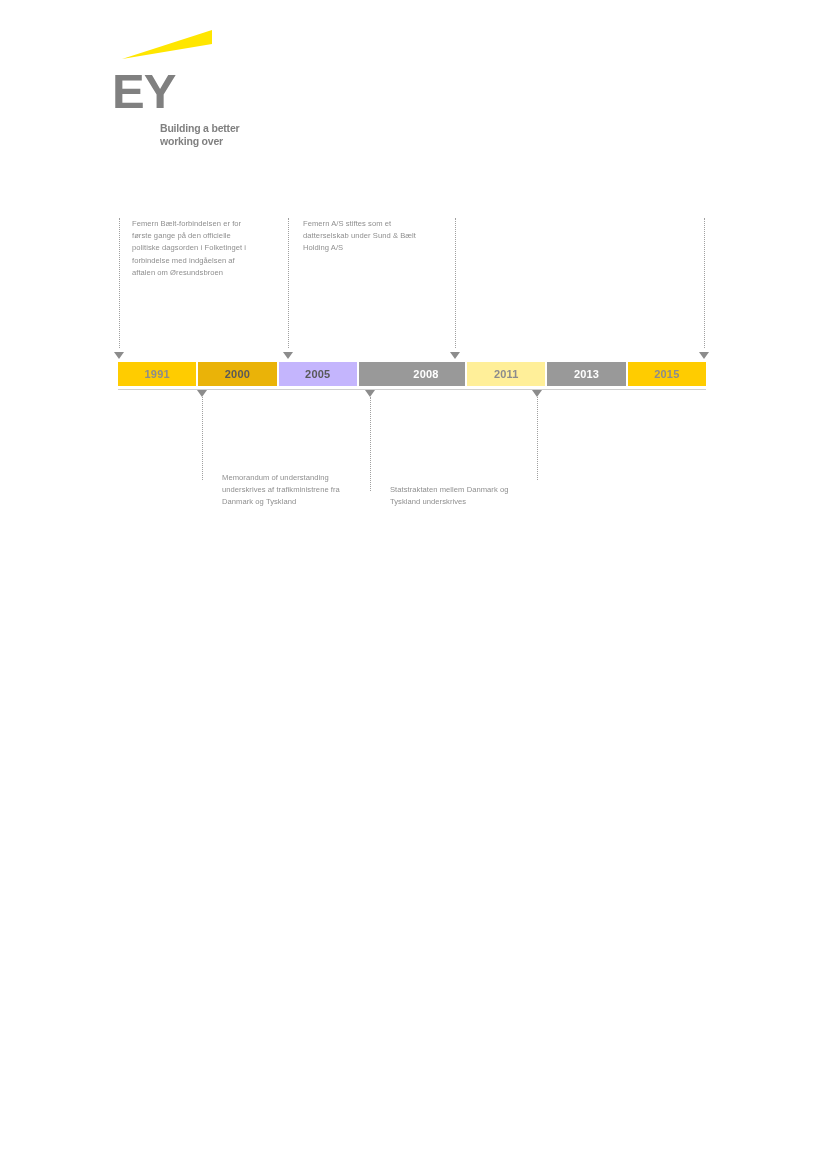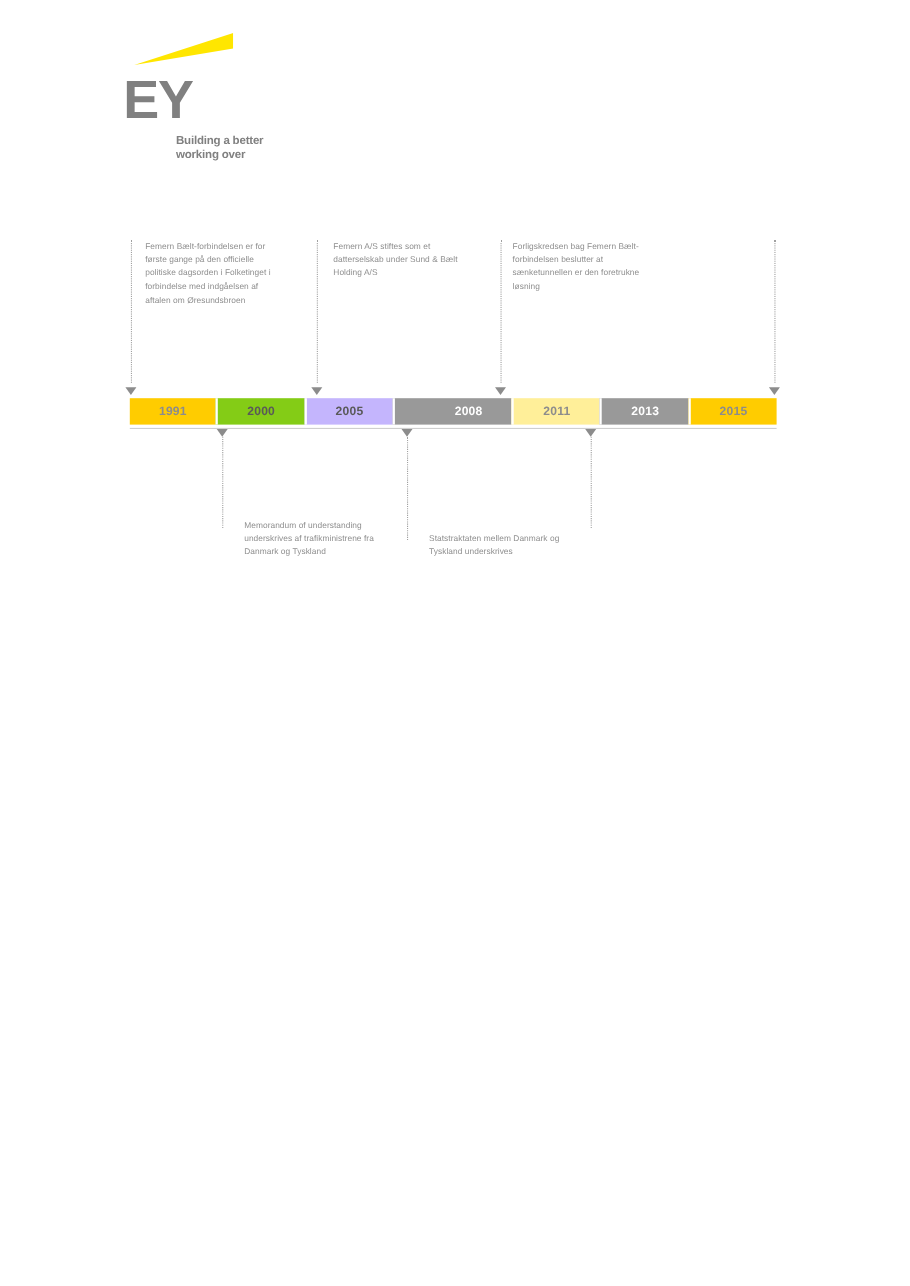--- a/index.html
+++ b/index.html
@@ -134,30 +134,29 @@
 <div class="timeline">
 
   <div class="callout" style="left:14px; top:18px; width:118px;">Femern Bælt-forbindelsen er for første gange på den officielle politiske dagsorden i Folketinget i forbindelse med indgåelsen af aftalen om Øresundsbroen</div>
   <div class="conn" style="left:1px; top:18px; height:130px;"></div>
   <div class="tri tri-down" style="left:-4px; top:152px;"></div>
 
   <div class="callout" style="left:185px; top:18px; width:132px;">Femern A/S stiftes som et datterselskab under Sund &amp; Bælt Holding A/S</div>
   <div class="conn" style="left:170px; top:18px; height:130px;"></div>
   <div class="tri tri-down" style="left:165px; top:152px;"></div>
 
-  <div class="callout" style="left:348px; top:18px; width:120px;">Forligskredsen bag Femern Bælt-forbindelsen beslutter at sænketunnellen er den foretrukne løsning</div>
   <div class="conn" style="left:337px; top:18px; height:130px;"></div>
   <div class="tri tri-down" style="left:332px; top:152px;"></div>
 
   <div class="conn" style="left:586px; top:18px; height:130px;"></div>
   <div class="tri tri-down" style="left:581px; top:152px;"></div>
 
   <div class="bar">
     <div class="seg" style="background:#ffcc00;color:#8c8c8c;">1991</div>
-    <div class="seg" style="background:#84cc16;color:#595959;">2000</div>
+    <div class="seg" style="background:#eab308;color:#595959;">2000</div>
     <div class="seg" style="background:#c4b5fd;color:#595959;">2005</div>
     <div class="seg" style="background:#999999;color:#ffffff;padding-left:28px;">2008</div>
     <div class="seg" style="background:#ffef99;color:#8c8c8c;">2011</div>
     <div class="seg" style="background:#999999;color:#ffffff;">2013</div>
     <div class="seg" style="background:#ffcc00;color:#8c8c8c;">2015</div>
   </div>
   <div class="baseline"></div>
 
   <div class="tri tri-down" style="left:79px; top:190px;"></div>
   <div class="conn" style="left:84px; top:197px; height:83px;"></div>

